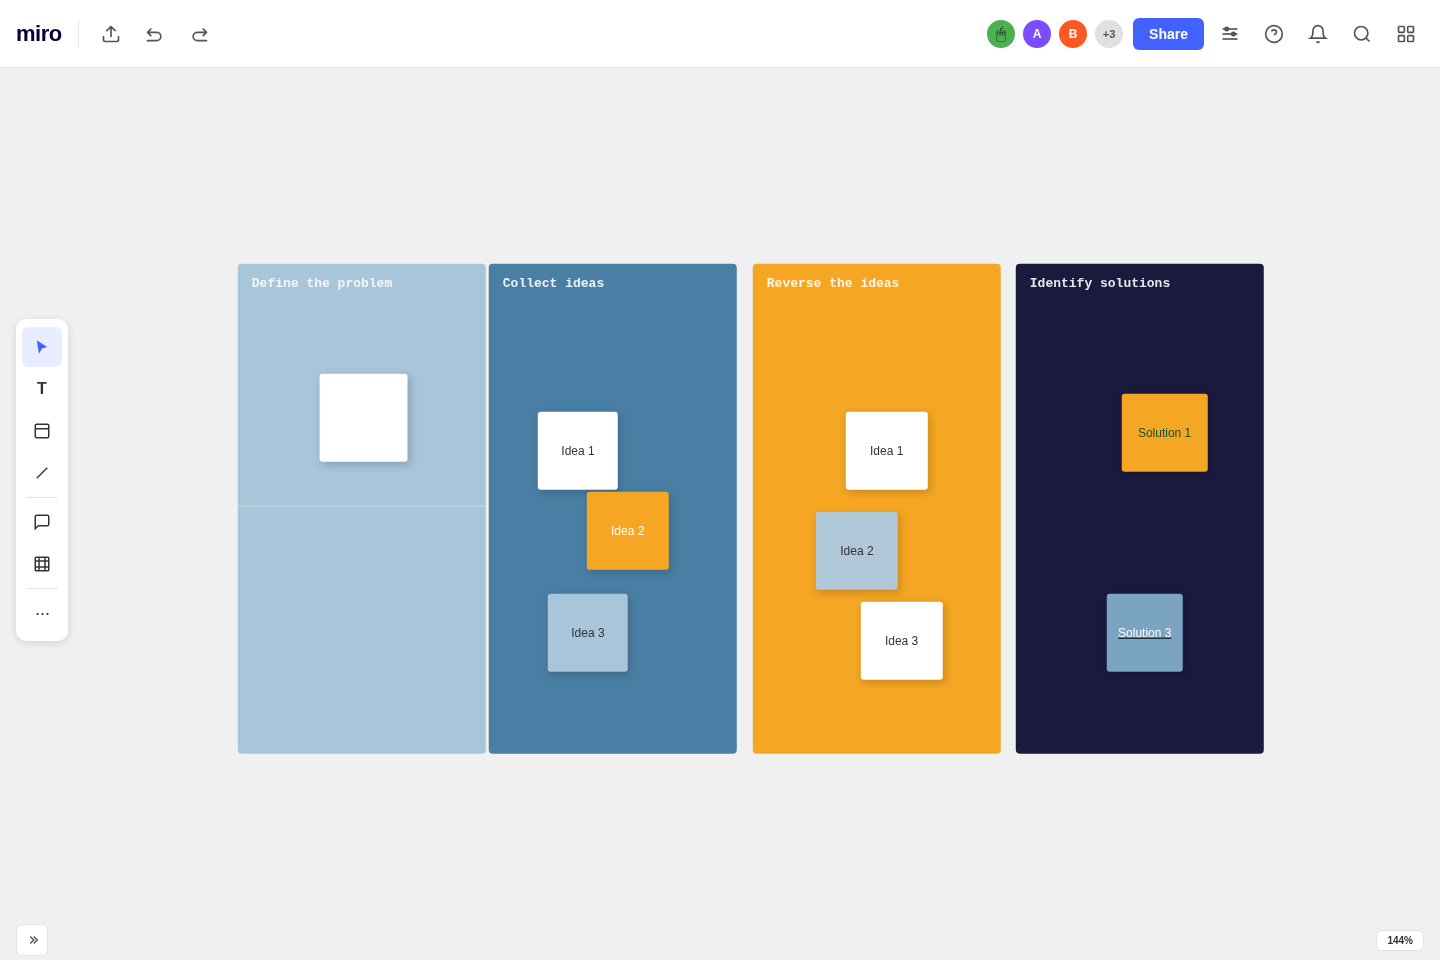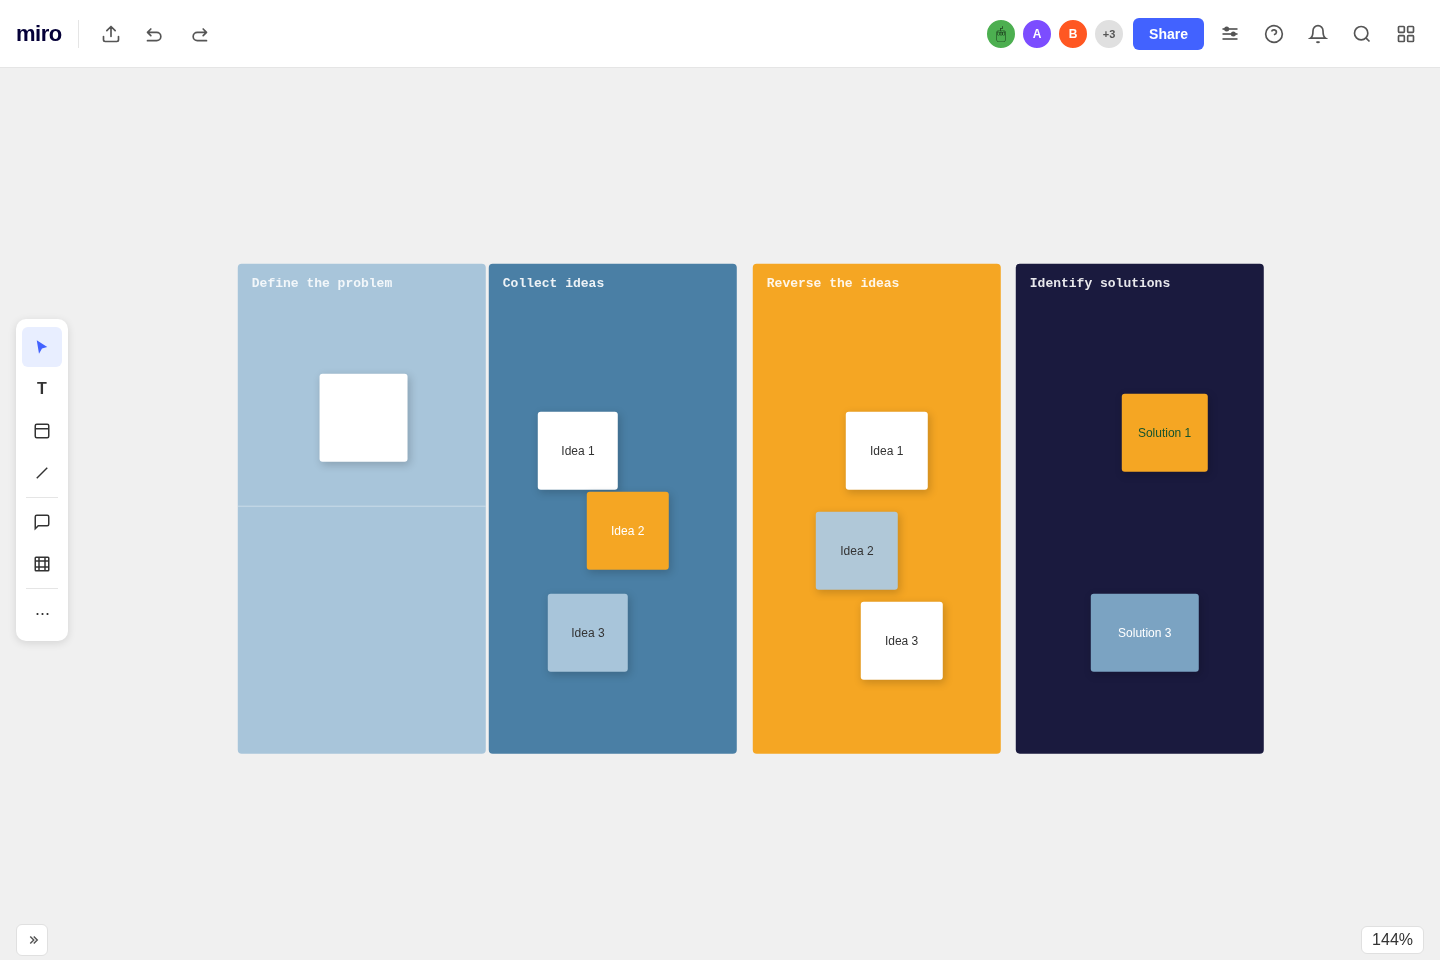--- a/index.html
+++ b/index.html
@@ -290,23 +290,23 @@
       justify-content: center;
       cursor: pointer;
       font-size: 14px;
       color: #555;
     }
     .zoom-level {
       background: #fff;
       border: 1px solid #e0e0e0;
       border-radius: 6px;
       padding: 4px 10px;
-      font-size: 16px;
+      font-size: 10px;
       color: #333;
-      font-weight: 400;
+      font-weight: 700;
     }
 
     
     .svg-icon {
       width: 20px;
       height: 20px;
       fill: none;
       stroke: currentColor;
       stroke-width: 2;
       stroke-linecap: round;
@@ -472,21 +472,21 @@
     </div>
 
     <div class="column col-identify">
       <span class="column-title">Identify solutions</span>
 
       <div class="sticky sticky-orange" style="width:86px;height:78px;top:130px;left:60%;transform:translateX(-50%);">
         <span style="font-size:12px;color:#14532d;">Solution 1</span>
       </div>
 
 
-      <div class="sticky" style="width:108px;height:78px;top:330px;left:52%;transform:translateX(-50%);background:#7ba3c2;">
+      <div class="sticky" style="width:76px;height:78px;top:330px;left:52%;transform:translateX(-50%);background:#7ba3c2;text-decoration:underline;">
         <span style="font-size:12px;color:#fff;">Solution 3</span>
       </div>
     </div>
 
   </div>
 </div>
 
 <div id="bottom-bar">
   <button class="expand-btn">
     <svg width="14" height="14" viewBox="0 0 24 24" fill="none" stroke="#555" stroke-width="2.5">

